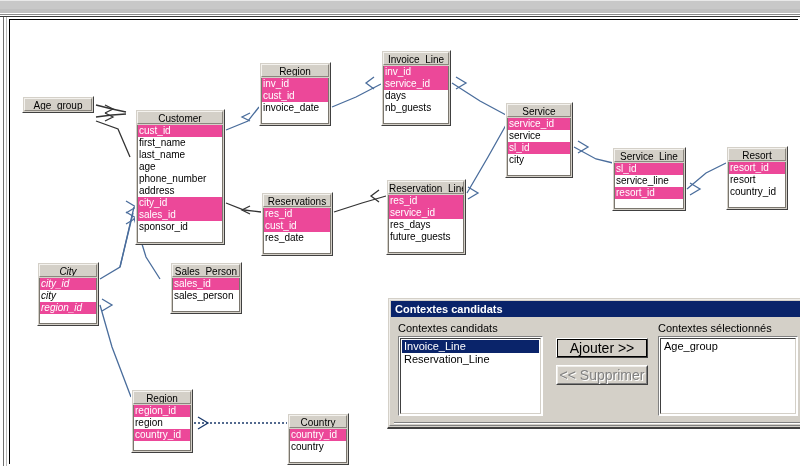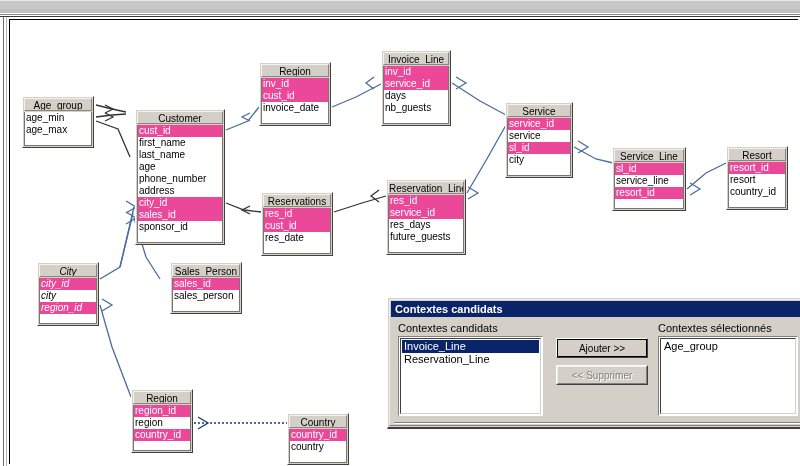--- a/index.html
+++ b/index.html
@@ -143,21 +143,21 @@
   }
   .litem.sel{background:#0a246a;color:#ffffff;}
   .btn{
     position:absolute;
     background:#d4d0c8;
     border-top:1px solid #ffffff;
     border-left:1px solid #ffffff;
     border-right:1px solid #404040;
     border-bottom:1px solid #404040;
     box-sizing:border-box;
-    font-size:10px;
+    font-size:14px;
     text-align:center;
     color:#000;
     overflow:hidden;white-space:nowrap;
   }
   .btn .btn-in{
     position:absolute;left:0;top:0;right:0;bottom:0;
     border-top:1px solid #f0eeea;border-left:1px solid #f0eeea;
     border-right:1px solid #808080;border-bottom:1px solid #808080;
     box-sizing:border-box;
     display:flex;align-items:center;justify-content:center;
@@ -230,25 +230,20 @@
         <path d="M102 282 L112 288 L102 294" stroke="#4a6d9c"></path>
 
         <path d="M194 406 L240 406 L287 406" stroke="#1b3a6b" stroke-dasharray="2 2"></path>
         <path d="M198 400 L208 406 L198 412" stroke="#1b3a6b"></path>
       </g>
     </svg>
 
     <div id="entities">
         <div class="ent" style="left: 22px; top: 79px; width: 72px;">
           <div class="ent-title">Age_group</div>
-          <div class="ent-body">
-            <div class="fld">age_min</div>
-            <div class="fld">age_max</div>
-            <div class="fld blank"></div>
-          </div>
         </div>
         <div class="ent" style="left: 135px; top: 92px; width: 90px;">
           <div class="ent-title">Customer</div>
           <div class="ent-body">
             <div class="fld key">cust_id</div>
             <div class="fld">first_name</div>
             <div class="fld">last_name</div>
             <div class="fld">age</div>
             <div class="fld">phone_number</div>
             <div class="fld">address</div>

